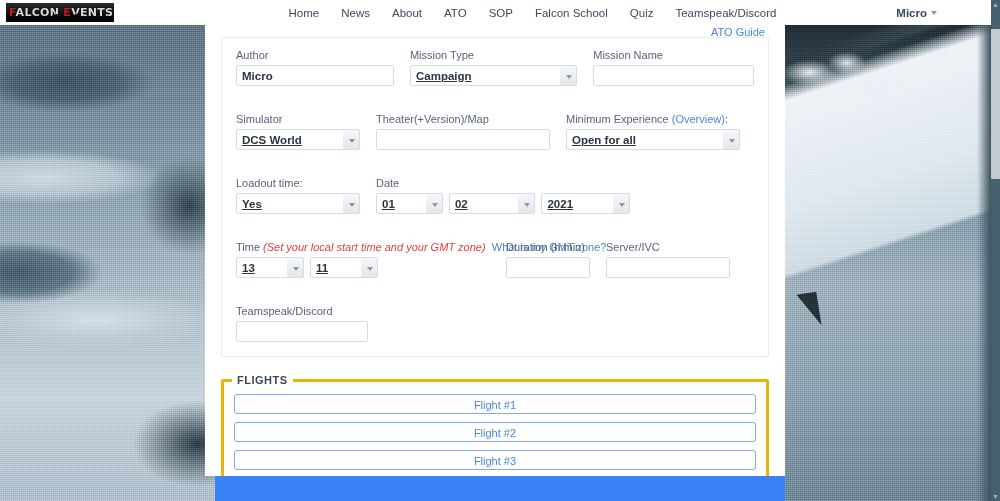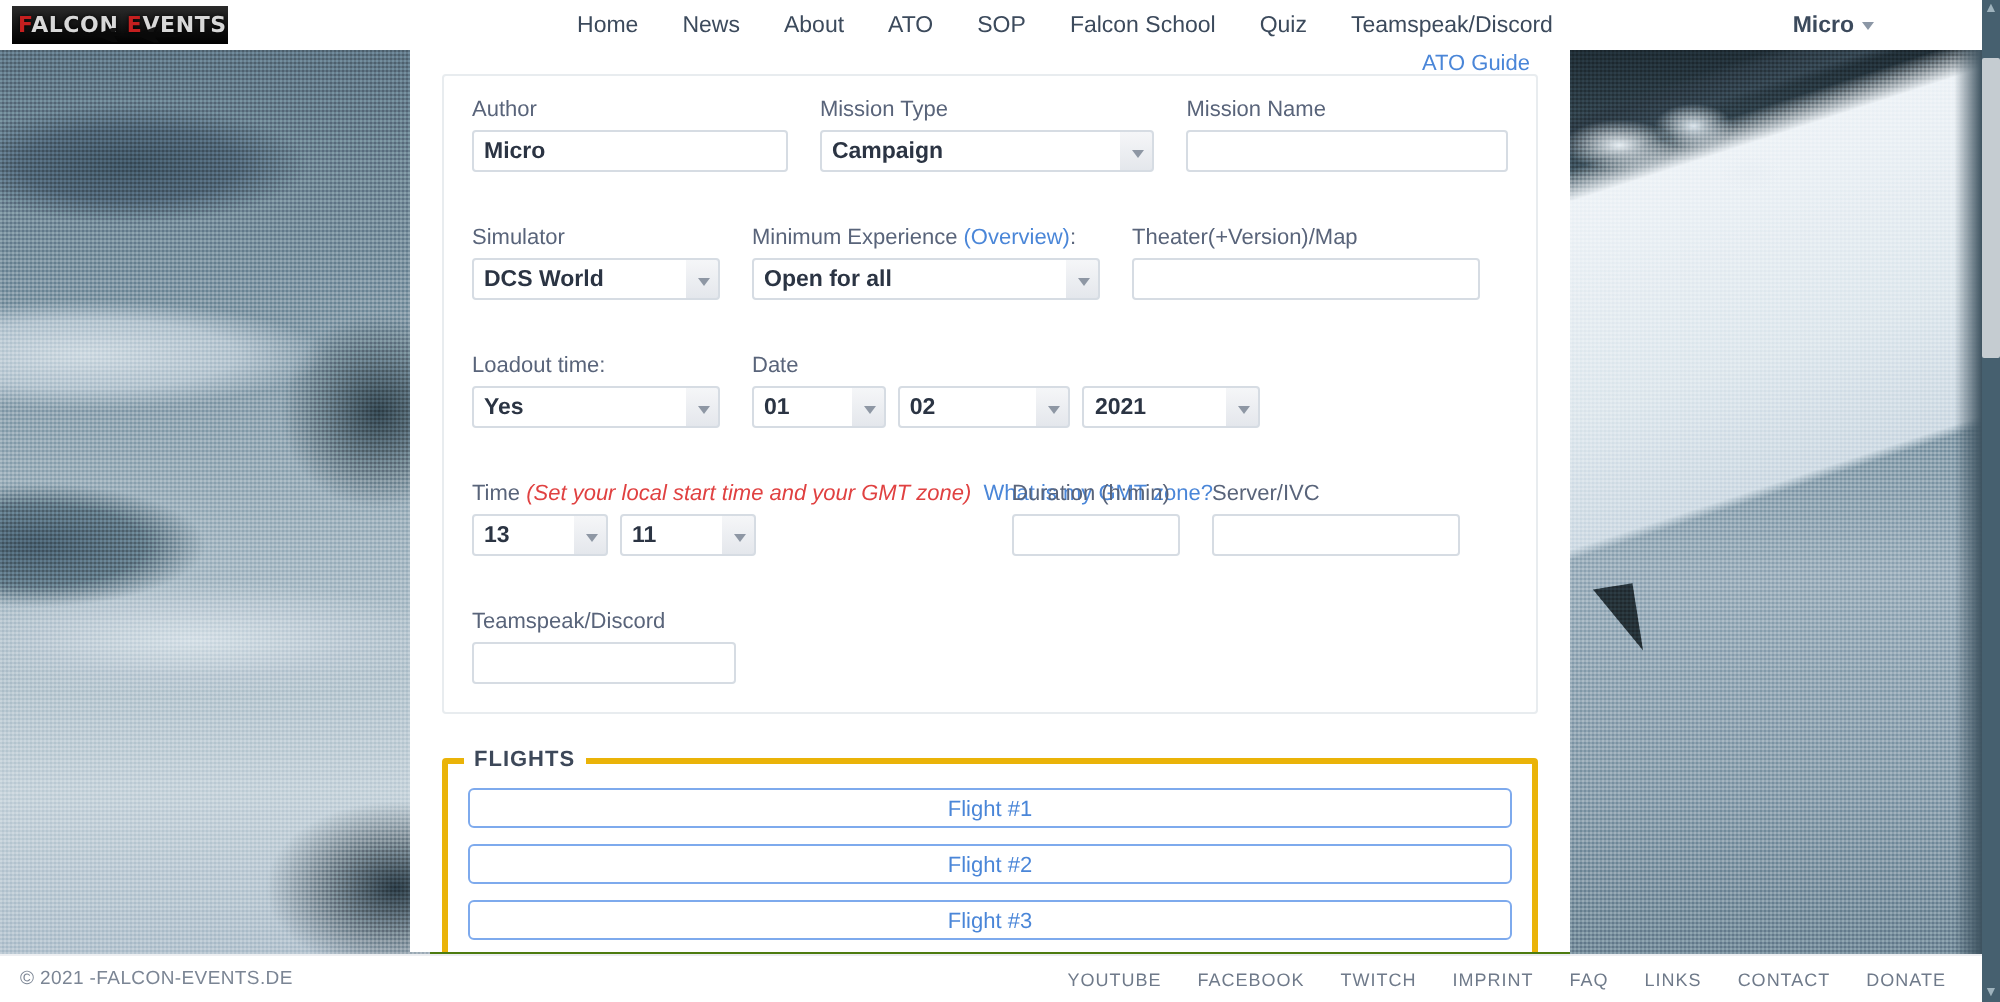--- a/index.html
+++ b/index.html
@@ -8,21 +8,21 @@
     margin: 0; padding: 0;
     width: 1000px; height: 501px;
     overflow: hidden;
     font-family: "Liberation Sans", sans-serif;
     font-size: 13px;
     color: #2f3a4a;
   }
   #page {
     position: relative;
     width: 1000px; height: 501px;
-    background: #4d7c0f;
+    background: #3b82f6;
     overflow: hidden;
   }
 
   
   .bg-photo {
     position: absolute;
     top: 25px; bottom: 0;
     width: 215px;
     overflow: hidden;
   }
@@ -195,20 +195,21 @@
   }
   select {
     appearance: none; -webkit-appearance: none;
     padding-right: 18px;
     background-image:
       linear-gradient(180deg, #f5f6f8 0%, #e4e7ec 100%);
     background-repeat: no-repeat;
     background-position: right 0 top 0;
     background-size: 16px 100%;
     position: relative;
+    text-decoration: underline;
   }
   .sel-wrap { position: relative; }
   .sel-wrap::after {
     content: "";
     position: absolute;
     right: 5px; top: 50%;
     margin-top: -1px;
     width: 0; height: 0;
     border-left: 3px solid transparent;
     border-right: 3px solid transparent;
@@ -381,30 +382,30 @@
         <div class="row">
           <div class="fld" style="width:140px">
             <span class="lbl">Simulator</span>
             <div class="sel-wrap">
               <select>
                 <option>DCS World</option>
               </select>
             </div>
           </div>
           <div class="fld" style="width:190px">
+            <span class="lbl">Theater(+Version)/Map</span>
+            <input type="text" value="" style="">
+          </div>
+          <div class="fld" style="width:190px">
             <span class="lbl"><span>Minimum Experience </span><span class="hint-link">(Overview)</span><span>:</span></span>
             <div class="sel-wrap">
               <select>
                 <option>Open for all</option>
               </select>
             </div>
-          </div>
-          <div class="fld" style="width:190px">
-            <span class="lbl">Theater(+Version)/Map</span>
-            <input type="text" value="" style="">
           </div>
         </div>
 
         <div class="row">
           <div class="fld" style="width:140px">
             <span class="lbl">Loadout time:</span>
             <div class="sel-wrap">
               <select>
                 <option>Yes</option>
               </select>
@@ -473,33 +474,20 @@
         <button class="flight-btn">Flight #3</button>
         <button class="flight-btn">Flight #4</button>
         <button class="flight-btn">Flight #5</button>
         <button class="flight-btn">Flight #6</button>
 
       </div>
 
     </div>
   </div>
 
-  <div class="footer">
-    <span class="copyright">© 2021 -FALCON-EVENTS.DE</span>
-    <div class="footer-links">
-      <a href="#">YOUTUBE</a>
-      <a href="#">FACEBOOK</a>
-      <a href="#">TWITCH</a>
-      <a href="#">IMPRINT</a>
-      <a href="#">FAQ</a>
-      <a href="#">LINKS</a>
-      <a href="#">CONTACT</a>
-      <a href="#">DONATE</a>
-    </div>
-  </div>
 
   <div class="scrollbar">
     <div class="scroll-arrow">▲</div>
     <div class="scroll-track">
       <div class="scroll-thumb"></div>
     </div>
     <div class="scroll-arrow" style="position:absolute;bottom:0;left:0">▼</div>
   </div>
 
 </div>

